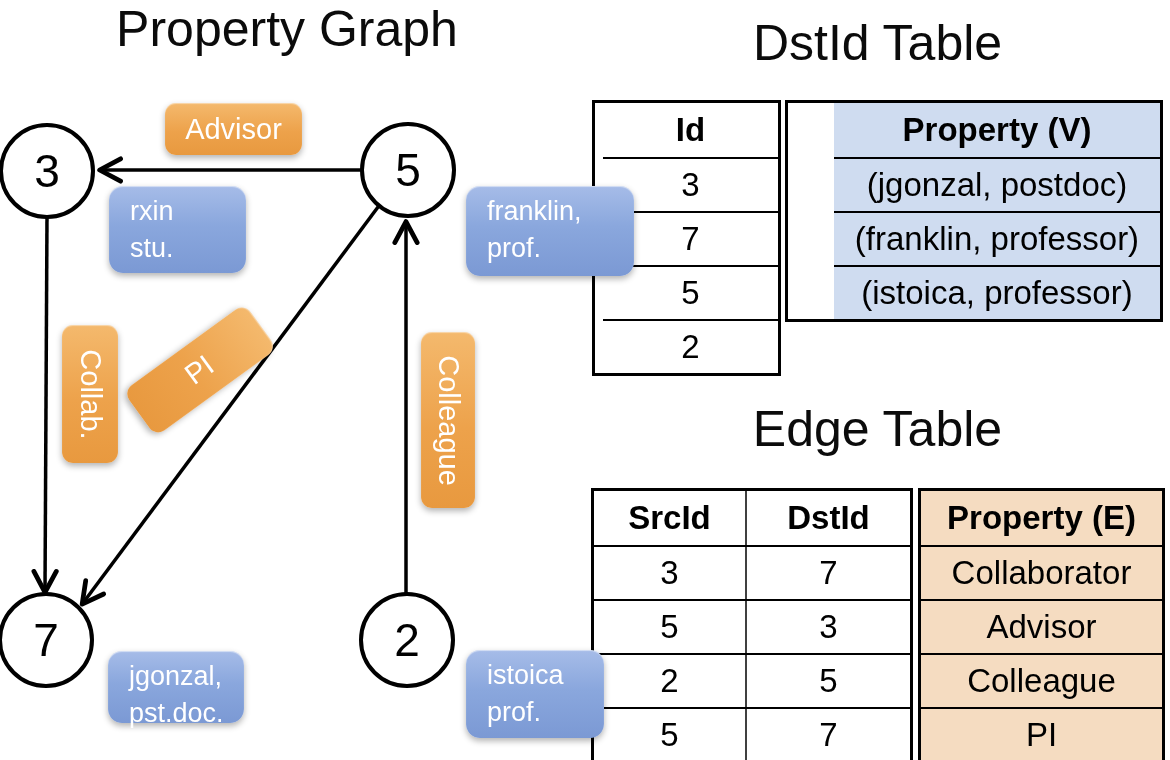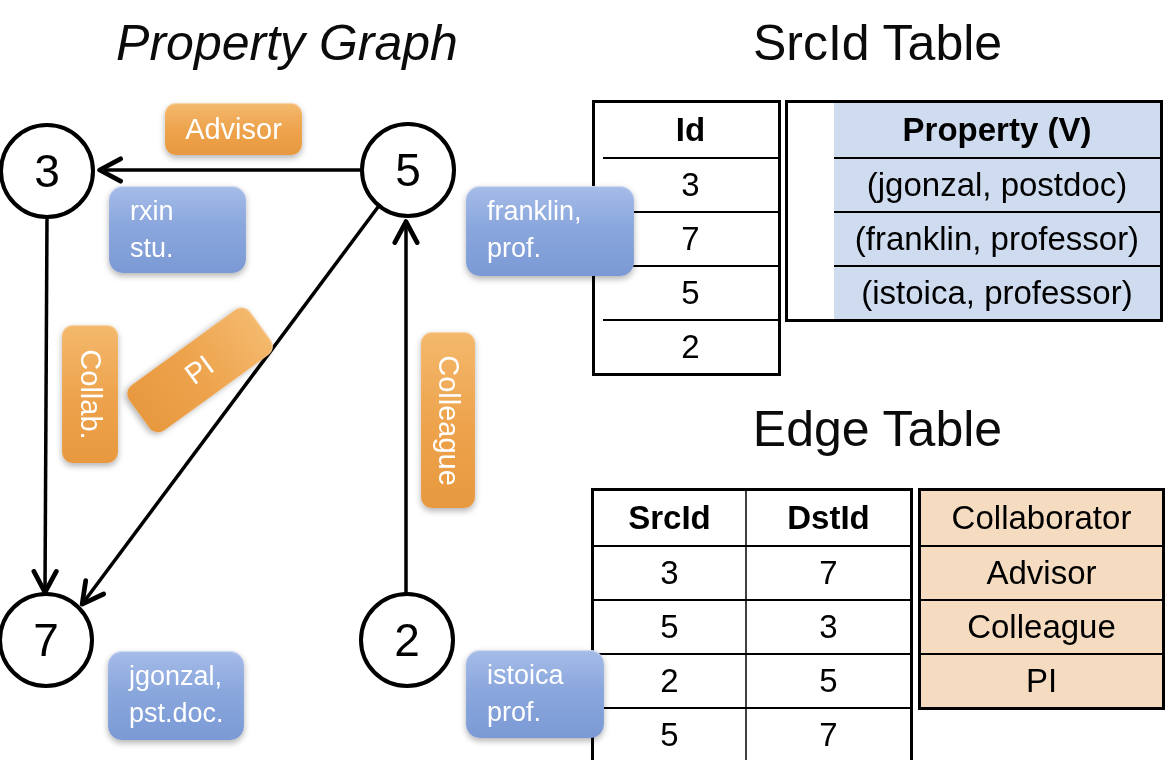--- a/index.html
+++ b/index.html
@@ -62,21 +62,21 @@
   .twocol .cell{
     display:flex;align-items:center;justify-content:center;
     border-left:2px solid #404040;box-sizing:border-box;
   }
   .twocol .cell:first-child{border-left:none;}
   svg{position:absolute;left:0;top:0;z-index:2;}
 </style>
 </head>
 <body>
 
-<div class="big-title" style="left:0;top:14px;width:574px;font-style:italic;">Property Graph</div>
+<div class="big-title" style="left:0;top:0;width:574px;">Property Graph</div>
 
 <svg width="585" height="760">
   <defs>
     <marker id="arr" viewBox="0 0 10 10" refX="8" refY="5" markerWidth="8" markerHeight="8" orient="auto">
       <path d="M1,1 L8.5,5 L1,9" fill="none" stroke="#000" stroke-width="1.7" stroke-linecap="round" stroke-linejoin="round"></path>
     </marker>
   </defs>
   <line x1="364" y1="170" x2="101" y2="170" stroke="#000" stroke-width="3.5" marker-end="url(#arr)"></line>
   <line x1="47" y1="216" x2="45" y2="591" stroke="#000" stroke-width="3.5" marker-end="url(#arr)"></line>
   <line x1="381" y1="203" x2="83" y2="603" stroke="#000" stroke-width="3.5" marker-end="url(#arr)"></line>
@@ -97,21 +97,21 @@
 </div>
 
 <div class="vbox" style="left:63px;top:186px;width:137px;height:87px;">
   <span>rxin</span>
   <span>stu.</span>
 </div>
 <div class="vbox" style="left:420px;top:186px;width:168px;height:90px;">
   <span>franklin,</span>
   <span>prof.</span>
 </div>
-<div class="vbox" style="left:62px;top:651px;width:136px;height:89px;">
+<div class="vbox" style="left:62px;top:651px;width:136px;height:72px;">
   <span>jgonzal,</span>
   <span>pst.doc.</span>
 </div>
 <div class="vbox" style="left:420px;top:650px;width:138px;height:88px;">
   <span>istoica</span>
   <span>prof.</span>
 </div>
 
 <div class="ebadge" style="left:165px;top:103px;width:137px;height:52px;">
   <span>Advisor</span>
@@ -119,21 +119,21 @@
 <div class="ebadge" style="left:62px;top:325px;width:56px;height:138px;">
   <span class="rot90">Collab.</span>
 </div>
 <div class="ebadge" style="left:172px;top:295px;width:56px;height:150px;transform:rotate(54deg);">
   <span class="rotm90">PI</span>
 </div>
 <div class="ebadge" style="left:421px;top:332px;width:54px;height:176px;">
   <span class="rot90">Colleague</span>
 </div>
 
-<div class="big-title" style="left:590px;top:14px;width:575px;">SrcId Table</div>
+<div class="big-title" style="left:590px;top:14px;width:575px;">DstId Table</div>
 
 <div class="tblock" style="left:592px;top:100px;width:189px;padding-left:8px;">
   <div class="trow thead">Id</div>
   <div class="trow">3</div>
   <div class="trow">7</div>
   <div class="trow">5</div>
   <div class="trow">2</div>
 </div>
 
 <div class="tblock" style="left:785px;top:100px;width:378px;padding-left:46px;">
@@ -162,17 +162,18 @@
     <div class="cell">2</div>
     <div class="cell">5</div>
   </div>
   <div class="trow">
     <div class="cell">5</div>
     <div class="cell">7</div>
   </div>
 </div>
 
 <div class="tblock" style="left:918px;top:488px;width:247px;">
+  <div class="trow thead tancell">Property (E)</div>
   <div class="trow tancell">Collaborator</div>
   <div class="trow tancell">Advisor</div>
   <div class="trow tancell">Colleague</div>
   <div class="trow tancell">PI</div>
 </div>
 
 </body></html>

